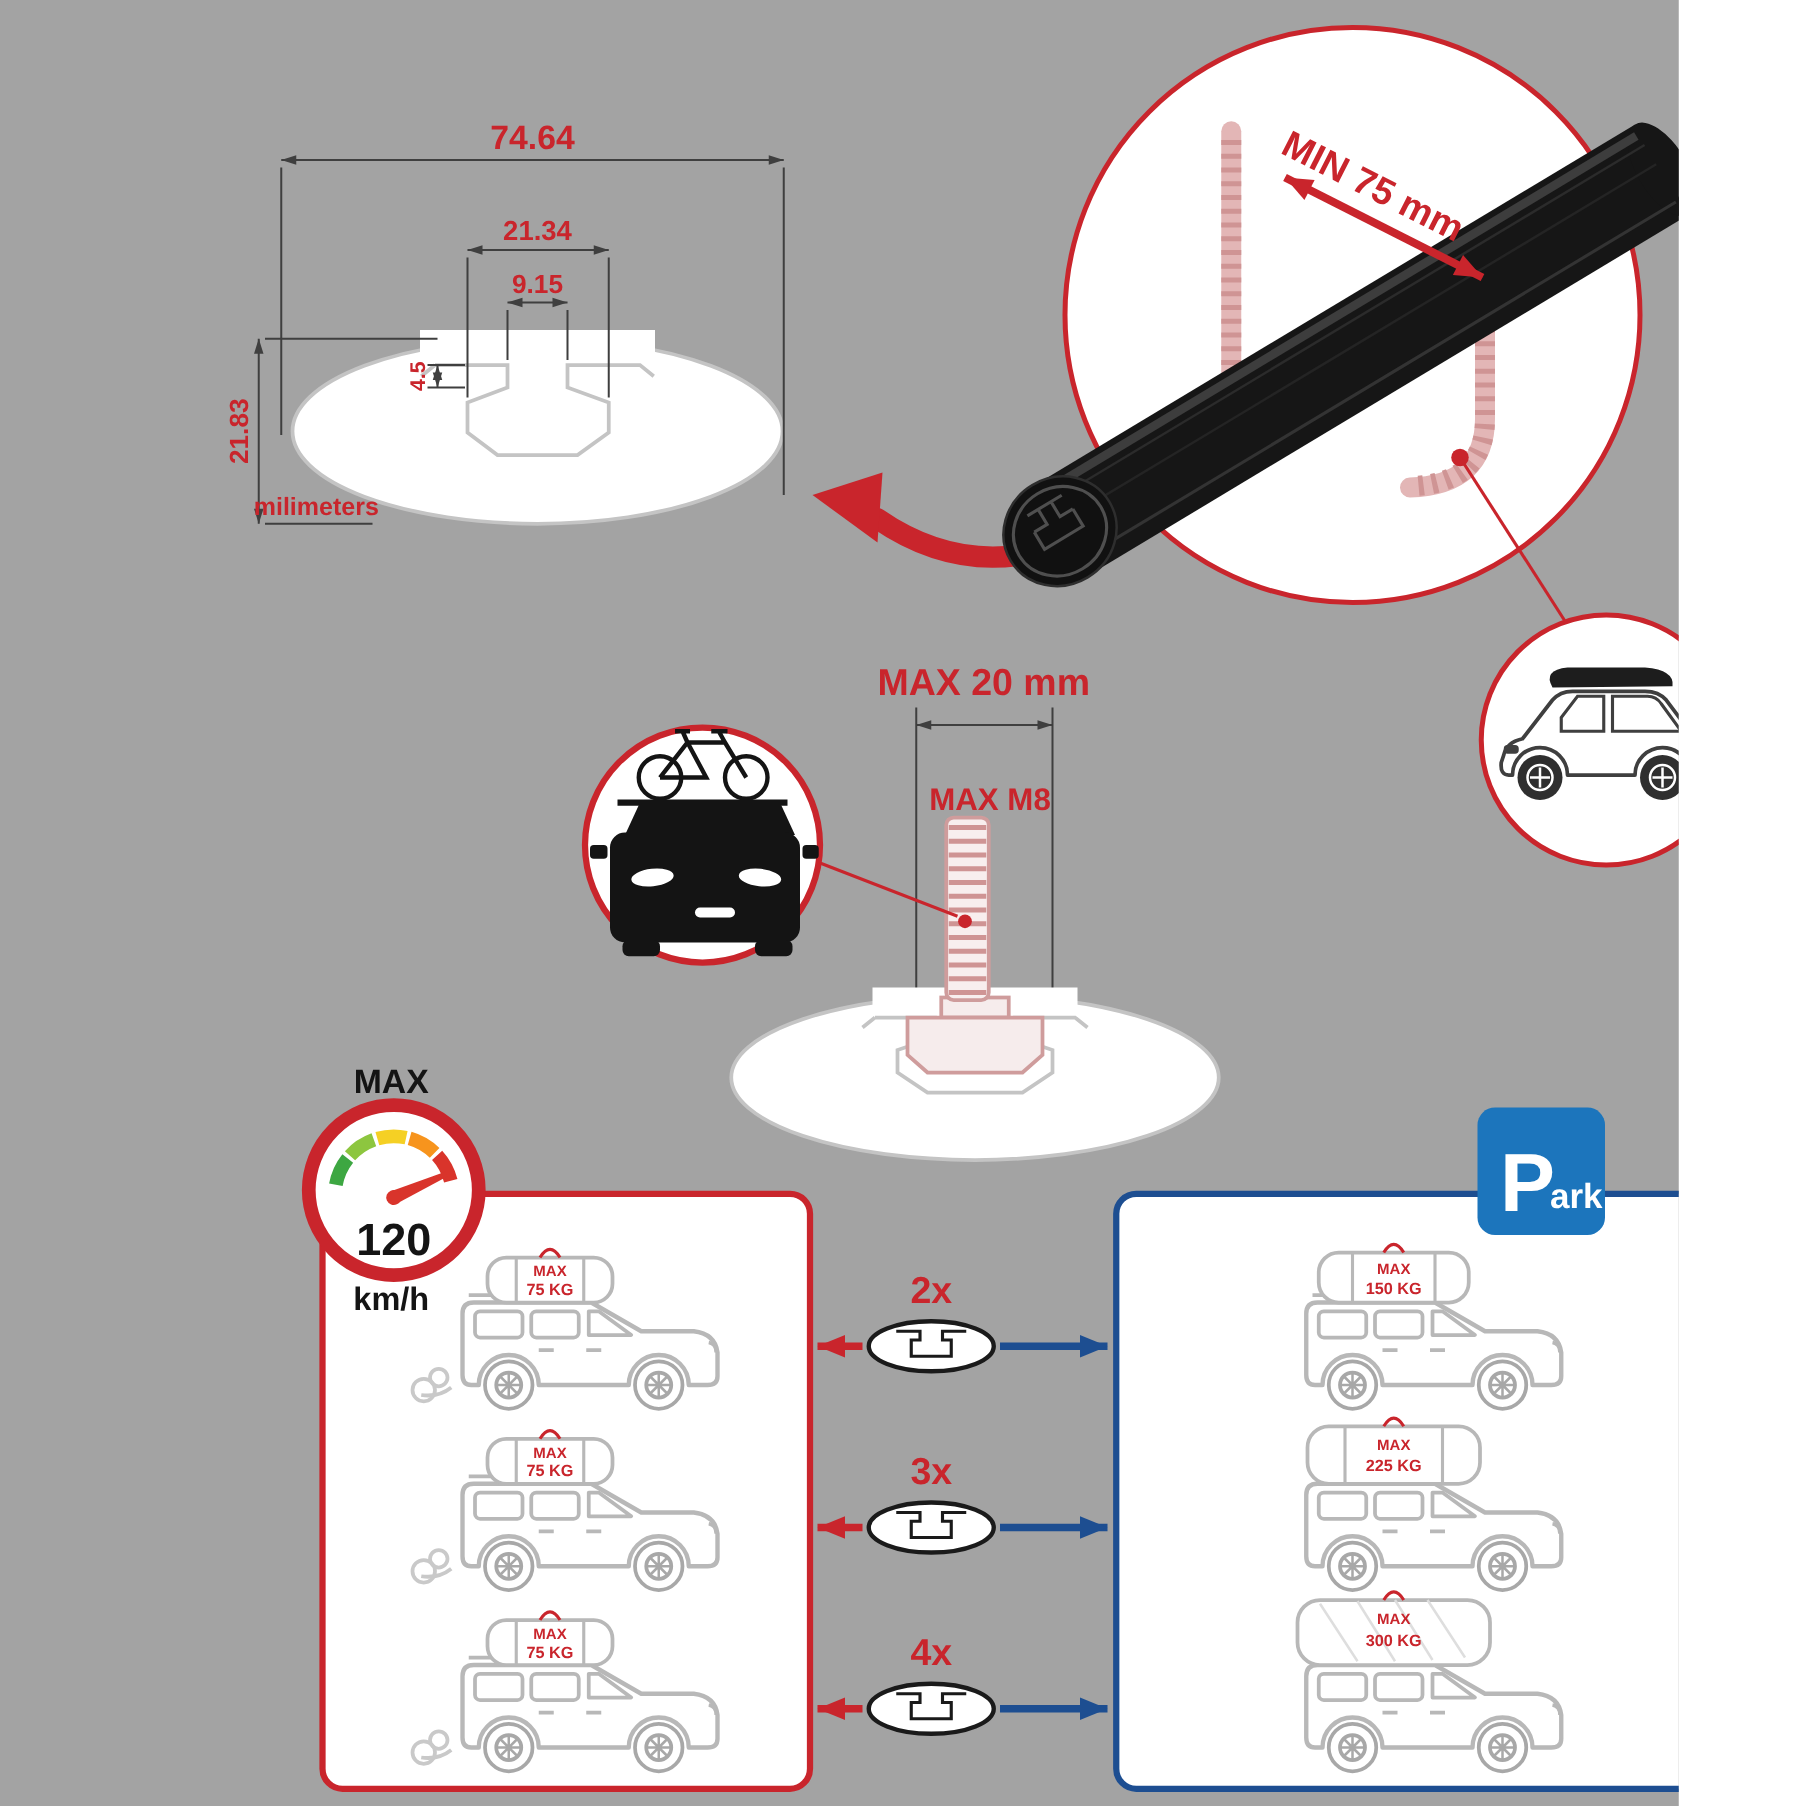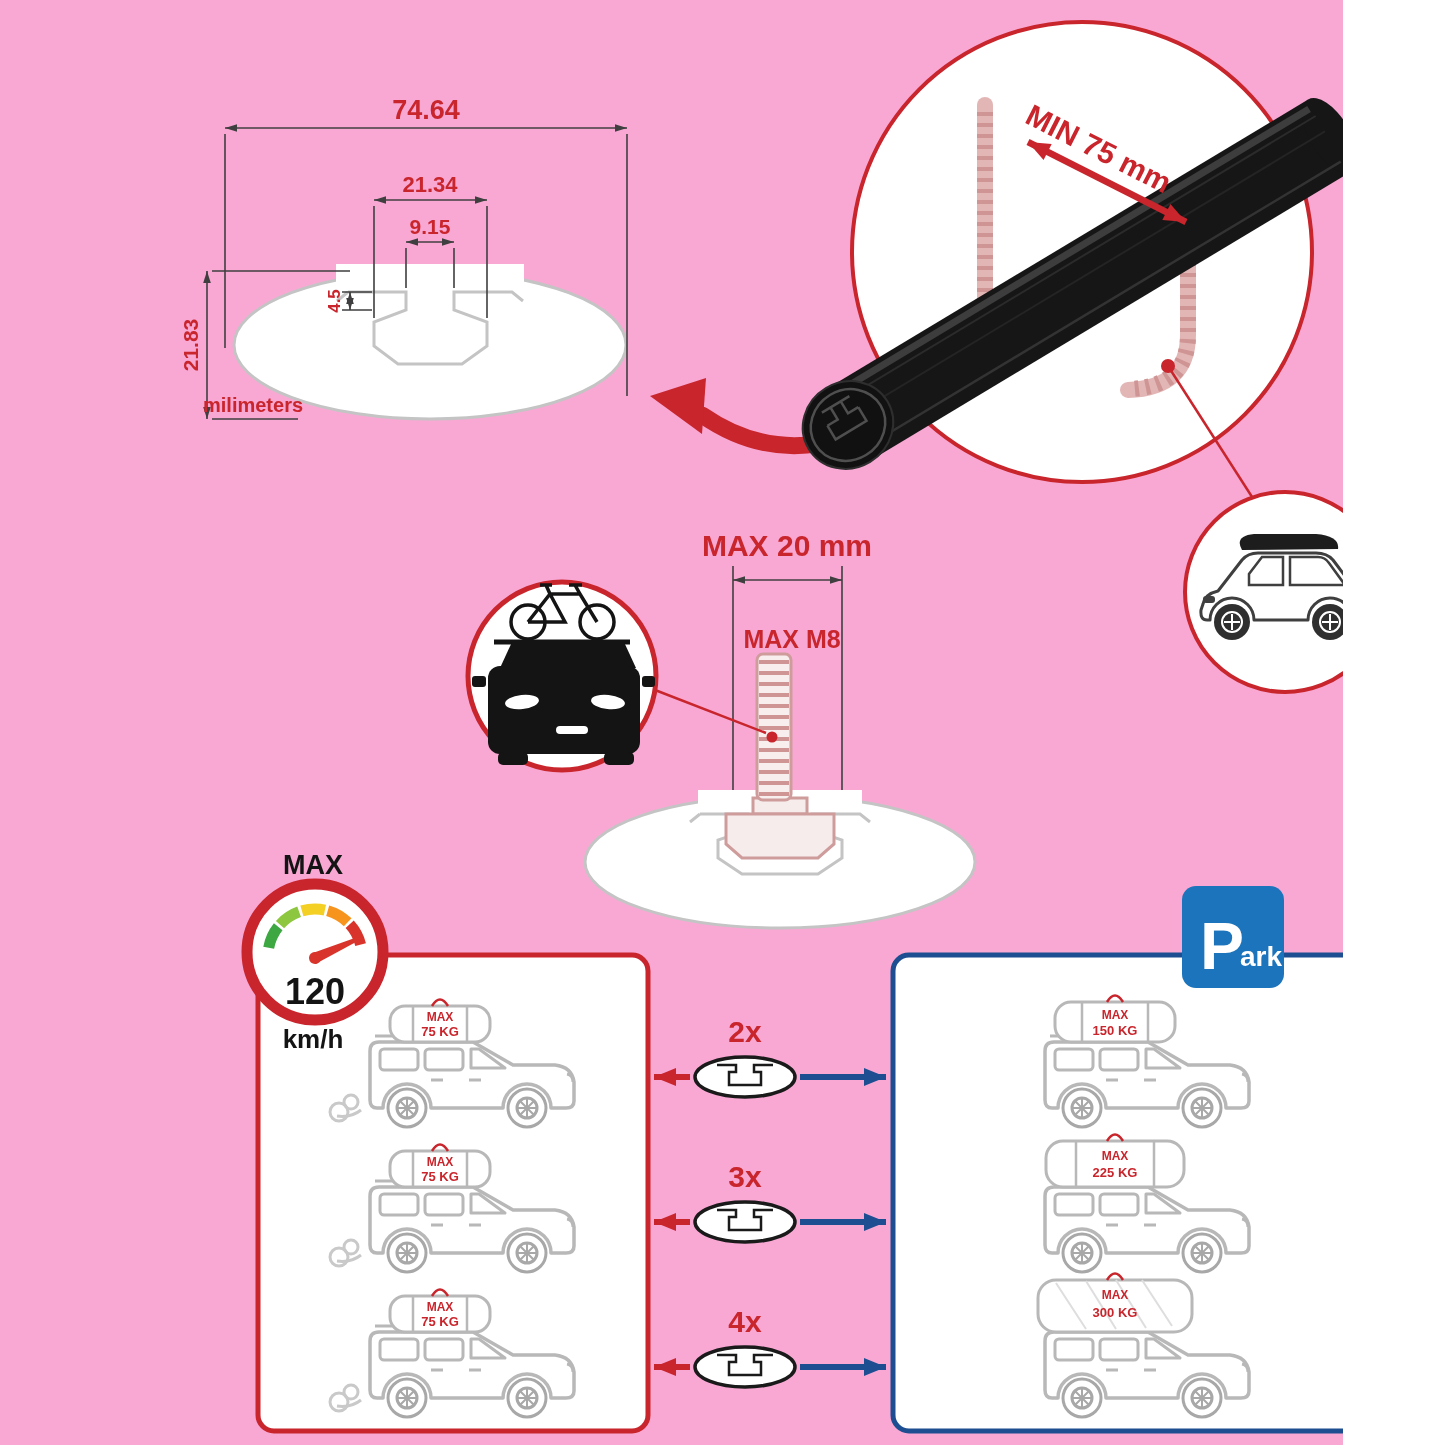--- a/index.html
+++ b/index.html
@@ -1,16 +1,16 @@
 <!DOCTYPE html>
 <html><head>
 <meta charset="utf-8">
 <style>
   html,body{margin:0;padding:0;background:#ffffff;}
-  .stage{position:relative;width:1343px;height:1445px;background:#f9a8d4;overflow:hidden;}
+  .stage{position:relative;width:1343px;height:1445px;background:#a3a3a3;overflow:hidden;}
   svg{position:absolute;left:0;top:0;}
   text{font-family:"Liberation Sans",sans-serif;}
   .tr{fill:#c9252c;font-weight:bold;}
   .tb{fill:#141414;font-weight:bold;}
   .tk{fill:#141414;font-weight:bold;}
   .tw{fill:#ffffff;font-weight:bold;}
   .mid{text-anchor:middle;}
   .f17{font-size:17px;}.f20{font-size:20px;}.f21{font-size:21px;}.f22{font-size:22px;}
   .f25{font-size:25px;}.f26{font-size:26px;}.f27{font-size:27px;}.f30{font-size:30px;}
   .f36{font-size:36px;}.f66{font-size:66px;}.f28w{font-size:28px;}

